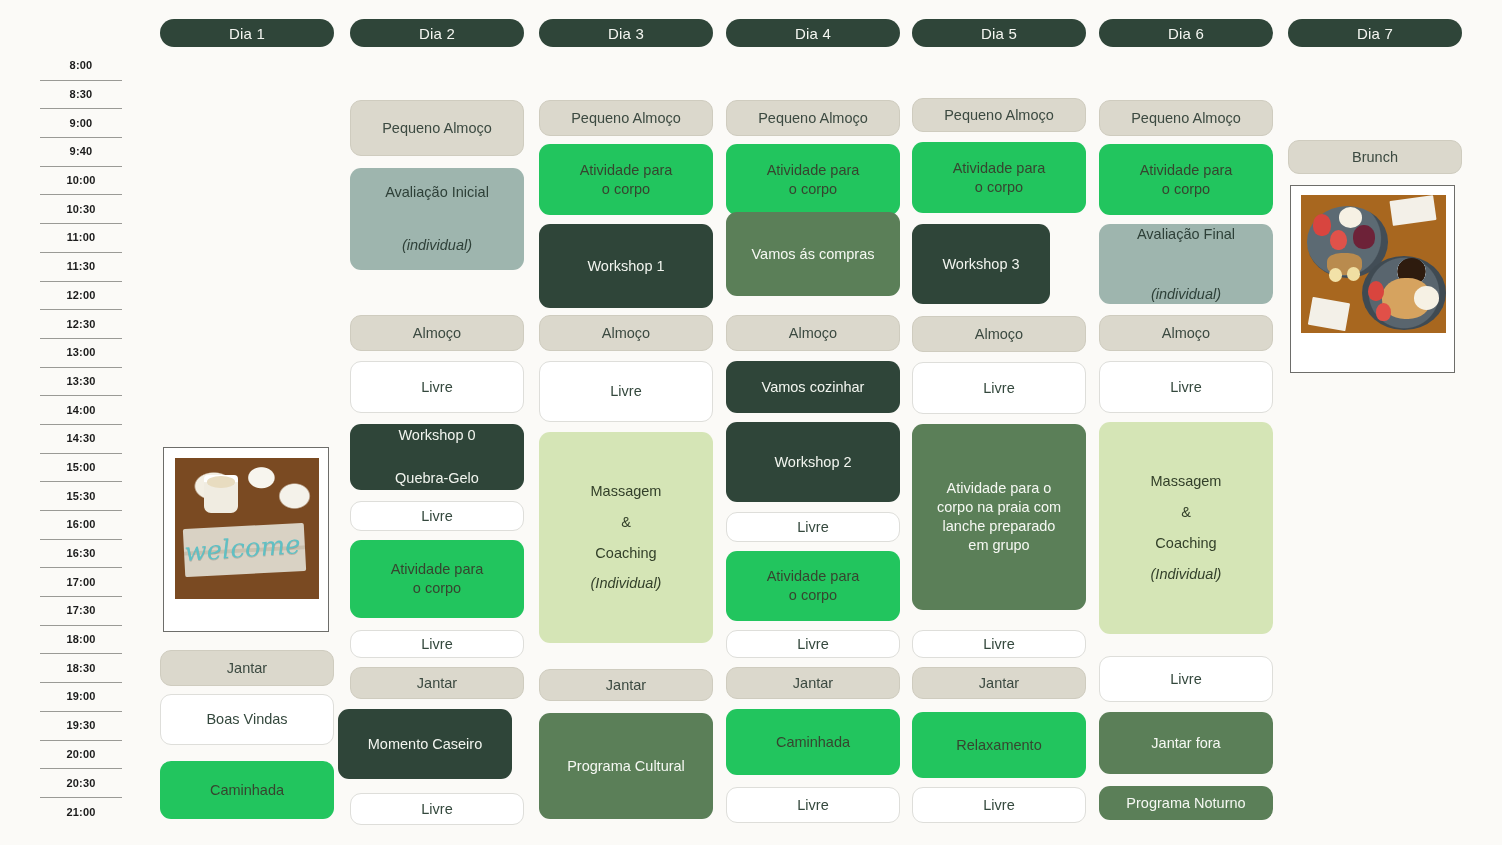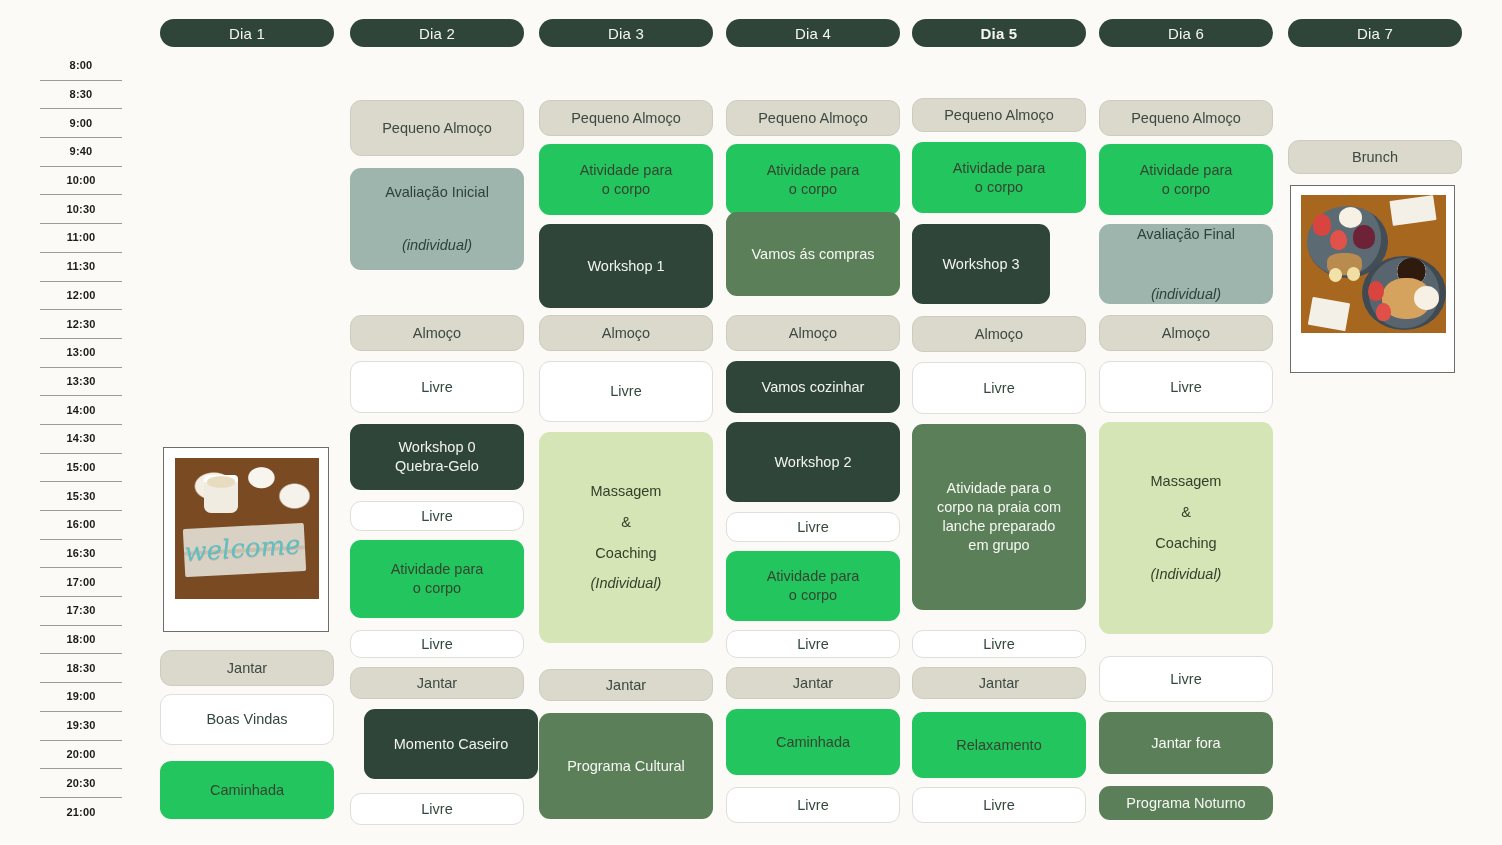--- a/index.html
+++ b/index.html
@@ -234,38 +234,38 @@
       <div class="card c-teal spaced" style="left: 350px; top: 168px; width: 174px; height: 102px; gap: 22px;">
         <span class="ln">Avaliação Inicial</span>
         <span class="ln ital">(individual)</span>
       </div>
       <div class="card c-meal" style="left: 350px; top: 315px; width: 174px; height: 36px;">
         <span class="ln">Almoço</span>
       </div>
       <div class="card c-free" style="left: 350px; top: 361px; width: 174px; height: 52px;">
         <span class="ln">Livre</span>
       </div>
-      <div class="card c-dark" style="left: 350px; top: 424px; width: 174px; height: 66px;">
+      <div class="card c-dark" style="left: 350px; top: 424px; width: 174px; height: 66px; justify-content: space-between;">
         <span class="ln">Workshop 0</span>
         <span class="ln">Quebra-Gelo</span>
       </div>
       <div class="card c-free" style="left: 350px; top: 501px; width: 174px; height: 30px;">
         <span class="ln">Livre</span>
       </div>
       <div class="card c-sage" style="left: 350px; top: 540px; width: 174px; height: 78px;">
         <span class="ln">Atividade para</span>
         <span class="ln">o corpo</span>
       </div>
       <div class="card c-free" style="left: 350px; top: 630px; width: 174px; height: 28px;">
         <span class="ln">Livre</span>
       </div>
       <div class="card c-meal" style="left: 350px; top: 667px; width: 174px; height: 32px;">
         <span class="ln">Jantar</span>
       </div>
-      <div class="card c-dark" style="left: 364px; top: 709px; width: 174px; height: 70px;">
+      <div class="card c-dark" style="left: 338px; top: 709px; width: 174px; height: 70px;">
         <span class="ln">Momento Caseiro</span>
       </div>
       <div class="card c-free" style="left: 350px; top: 793px; width: 174px; height: 32px;">
         <span class="ln">Livre</span>
       </div>
       <div class="day-head" style="left: 539px; top: 19px; width: 174px;">Dia 3</div>
       <div class="card c-meal" style="left: 539px; top: 100px; width: 174px; height: 36px;">
         <span class="ln">Pequeno Almoço</span>
       </div>
       <div class="card c-sage" style="left: 539px; top: 144px; width: 174px; height: 71px;">
@@ -325,21 +325,21 @@
       </div>
       <div class="card c-meal" style="left: 726px; top: 667px; width: 174px; height: 32px;">
         <span class="ln">Jantar</span>
       </div>
       <div class="card c-sage" style="left: 726px; top: 709px; width: 174px; height: 66px;">
         <span class="ln">Caminhada</span>
       </div>
       <div class="card c-free" style="left: 726px; top: 787px; width: 174px; height: 36px;">
         <span class="ln">Livre</span>
       </div>
-      <div class="day-head" style="left: 912px; top: 19px; width: 174px; font-weight: bold;">Dia 5</div>
+      <div class="day-head" style="left: 912px; top: 19px; width: 174px;">Dia 5</div>
       <div class="card c-meal" style="left: 912px; top: 98px; width: 174px; height: 34px;">
         <span class="ln">Pequeno Almoço</span>
       </div>
       <div class="card c-sage" style="left: 912px; top: 142px; width: 174px; height: 71px;">
         <span class="ln">Atividade para</span>
         <span class="ln">o corpo</span>
       </div>
       <div class="card c-dark" style="left: 912px; top: 224px; width: 138px; height: 80px;">
         <span class="ln">Workshop 3</span>
       </div>

